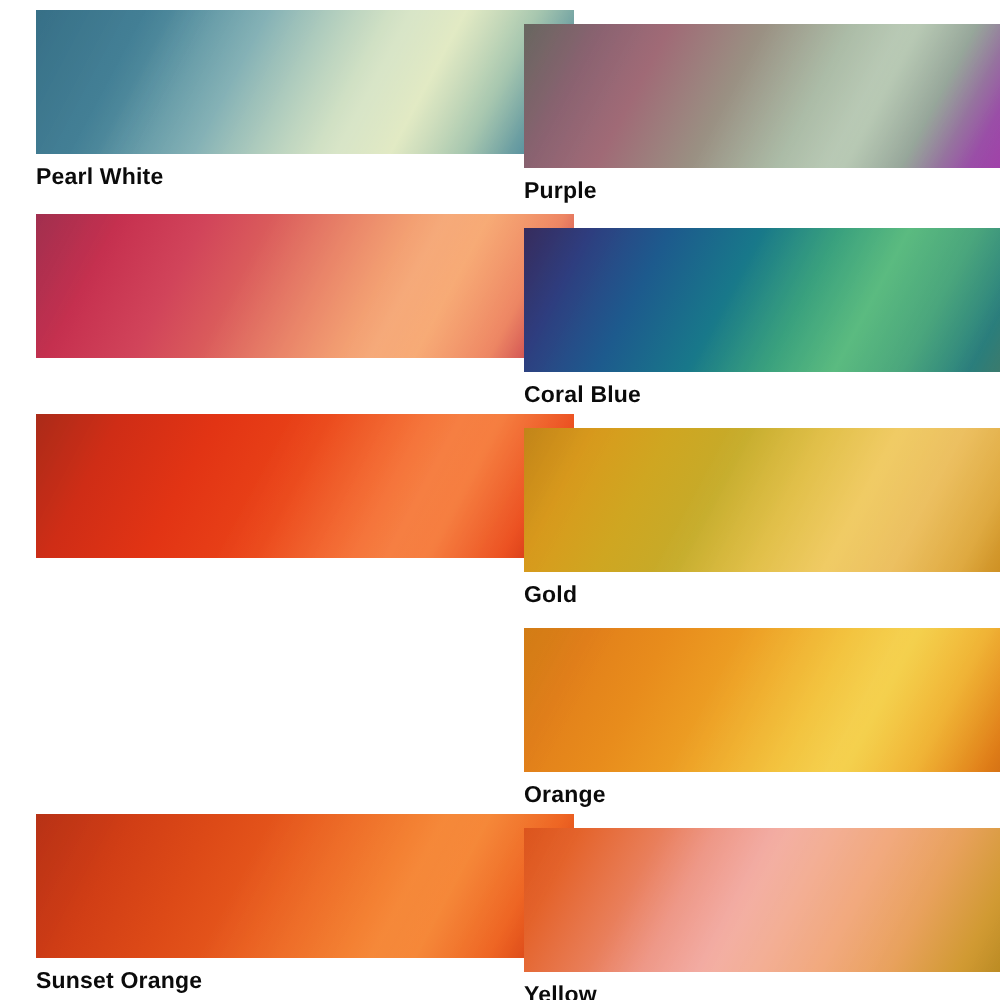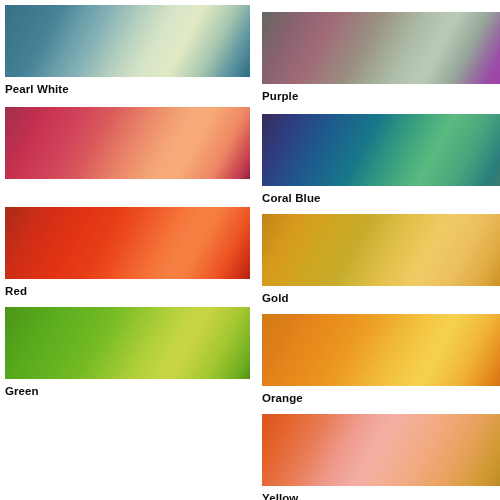--- a/index.html
+++ b/index.html
@@ -18,21 +18,21 @@
     width: 500px;
     height: 500px;
     background: #ffffff;
   }
   .column {
     position: absolute;
     top: 0;
     width: 245px;
     height: 500px;
   }
-  .col-left  { left: 5px; }
+  .col-left  { left: 18px; padding-left: 24px; }
   .col-right { left: 262px; }
 
   .swatch-item {
     position: absolute;
     left: 0;
     width: 100%;
   }
 
   .swatch {
     position: relative;
@@ -315,32 +315,31 @@
         <div class="sheen2"></div>
       </div>
     </div>
 
     <div class="swatch-item" style="top:207px">
       <div class="swatch g-red">
         <div class="layer"></div>
         <div class="sheen"></div>
         <div class="sheen2"></div>
       </div>
-      <span class="swatch-label">Red</span>
-    </div>
-
-    <div class="swatch-item" style="top:307px">
-      <div class="swatch g-green">
-        <div class="layer"></div>
-        <div class="sheen"></div>
-        <div class="sheen2"></div>
-      </div>
-      <span class="swatch-label">Green</span>
-    </div>
-
+    </div>
+
+
+    <div class="swatch-item" style="top:407px">
+      <div class="swatch g-sunset">
+        <div class="layer"></div>
+        <div class="sheen"></div>
+        <div class="sheen2"></div>
+      </div>
+      <span class="swatch-label">Sunset Orange</span>
+    </div>
 
   </div>
 
   <div class="column col-right">
 
     <div class="swatch-item" style="top:12px">
       <div class="swatch g-purple">
         <div class="layer"></div>
         <div class="sheen"></div>
         <div class="sheen2"></div>

